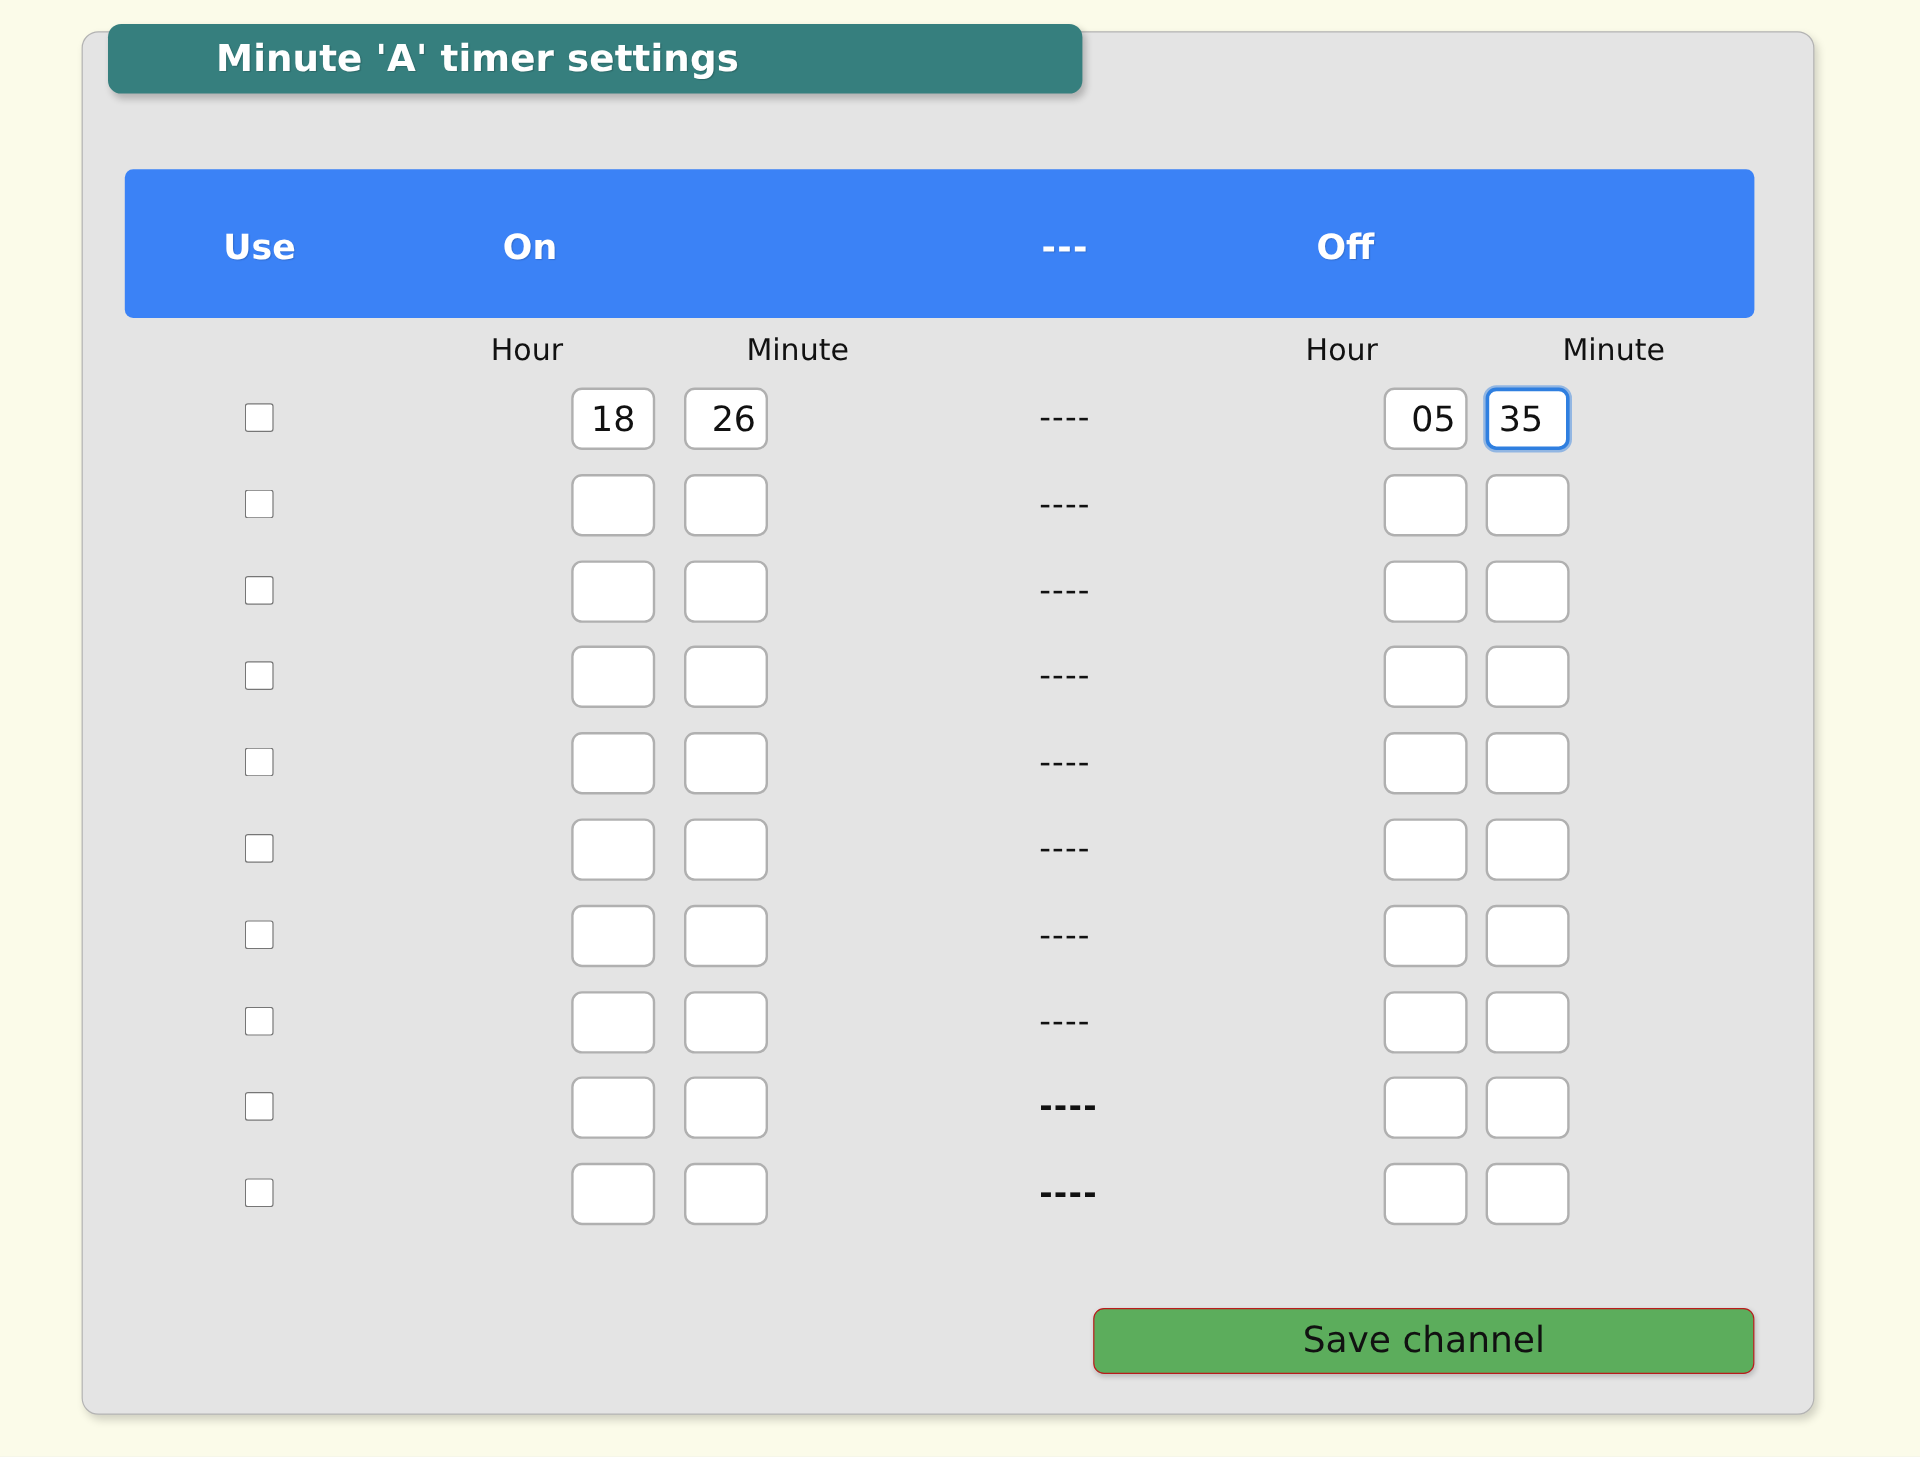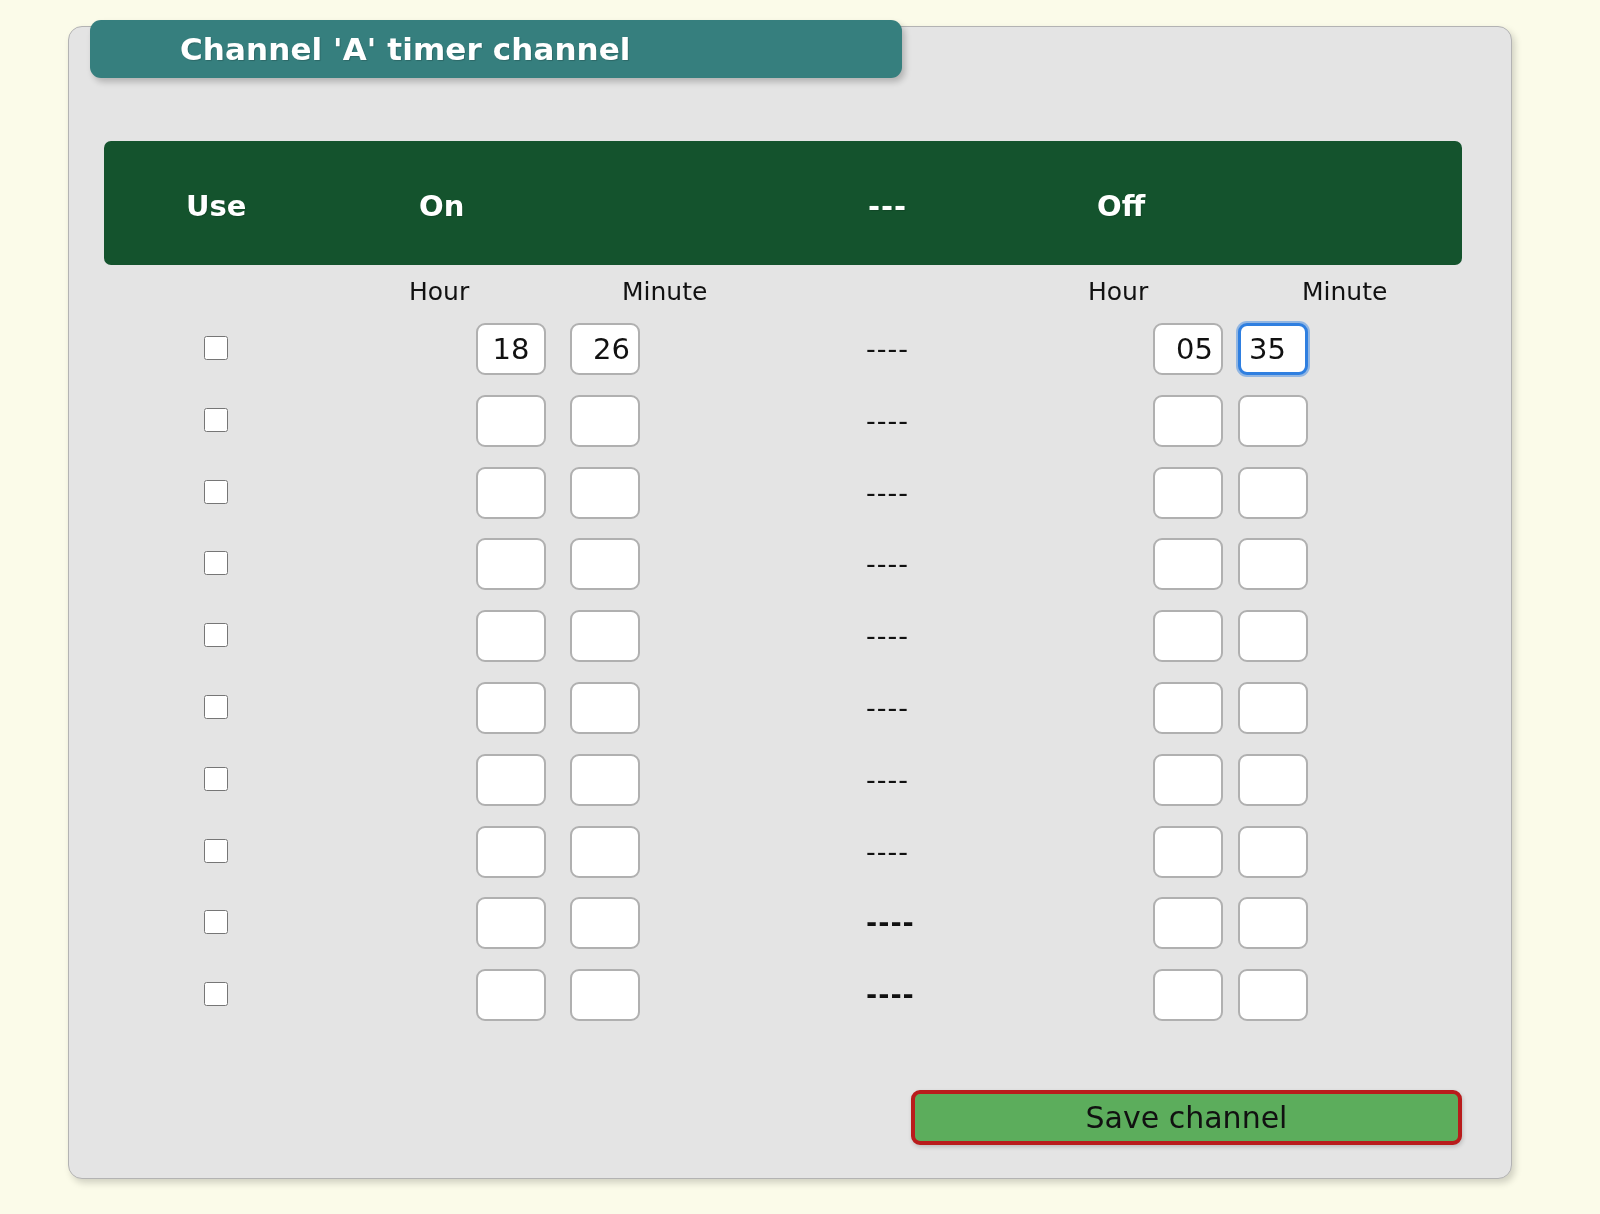--- a/index.html
+++ b/index.html
@@ -54,21 +54,21 @@
     text-shadow: 1px 1px 1px rgba(0,0,0,0.18);
   }
 
   
   #header-bar {
     position: absolute;
     left: 104px;
     top: 141px;
     width: 1358px;
     height: 124px;
-    background: #14532d;
+    background: #3b82f6;
     border-radius: 7px;
   }
   .hdr-cell {
     position: absolute;
     color: #ffffff;
     font-size: 29px;
     font-weight: bold;
     white-space: nowrap;
     text-shadow: 1px 1px 1px rgba(0,0,0,0.15);
   }
@@ -157,37 +157,37 @@
   .dash.bold { font-weight: bold; }
 
   
   #save-btn {
     position: absolute;
     left: 911px;
     top: 1090px;
     width: 551px;
     height: 55px;
     background: #5cad5c;
-    border: 4px solid #b91c1c;
+    border: 1px solid #b91c1c;
     border-radius: 9px;
     color: #111111;
     font-family: "DejaVu Sans", sans-serif;
     font-size: 30px;
     cursor: pointer;
     box-shadow: 1px 2px 4px rgba(0,0,0,0.18);
   }
 </style>
 </head>
 <body>
 
 <div id="panel">
 </div>
 
 <div id="title-tab">
-  <span id="title-text">Channel 'A' timer channel</span>
+  <span id="title-text">Minute 'A' timer settings</span>
 </div>
 
 <div id="header-bar">
   <span class="hdr-cell" id="hdr-use">Use</span>
   <span class="hdr-cell" id="hdr-on">On</span>
   <span class="hdr-cell" id="hdr-dash">---</span>
   <span class="hdr-cell" id="hdr-off">Off</span>
 </div>
 
 <span class="sub-label" id="sub-on-hour">Hour</span>

